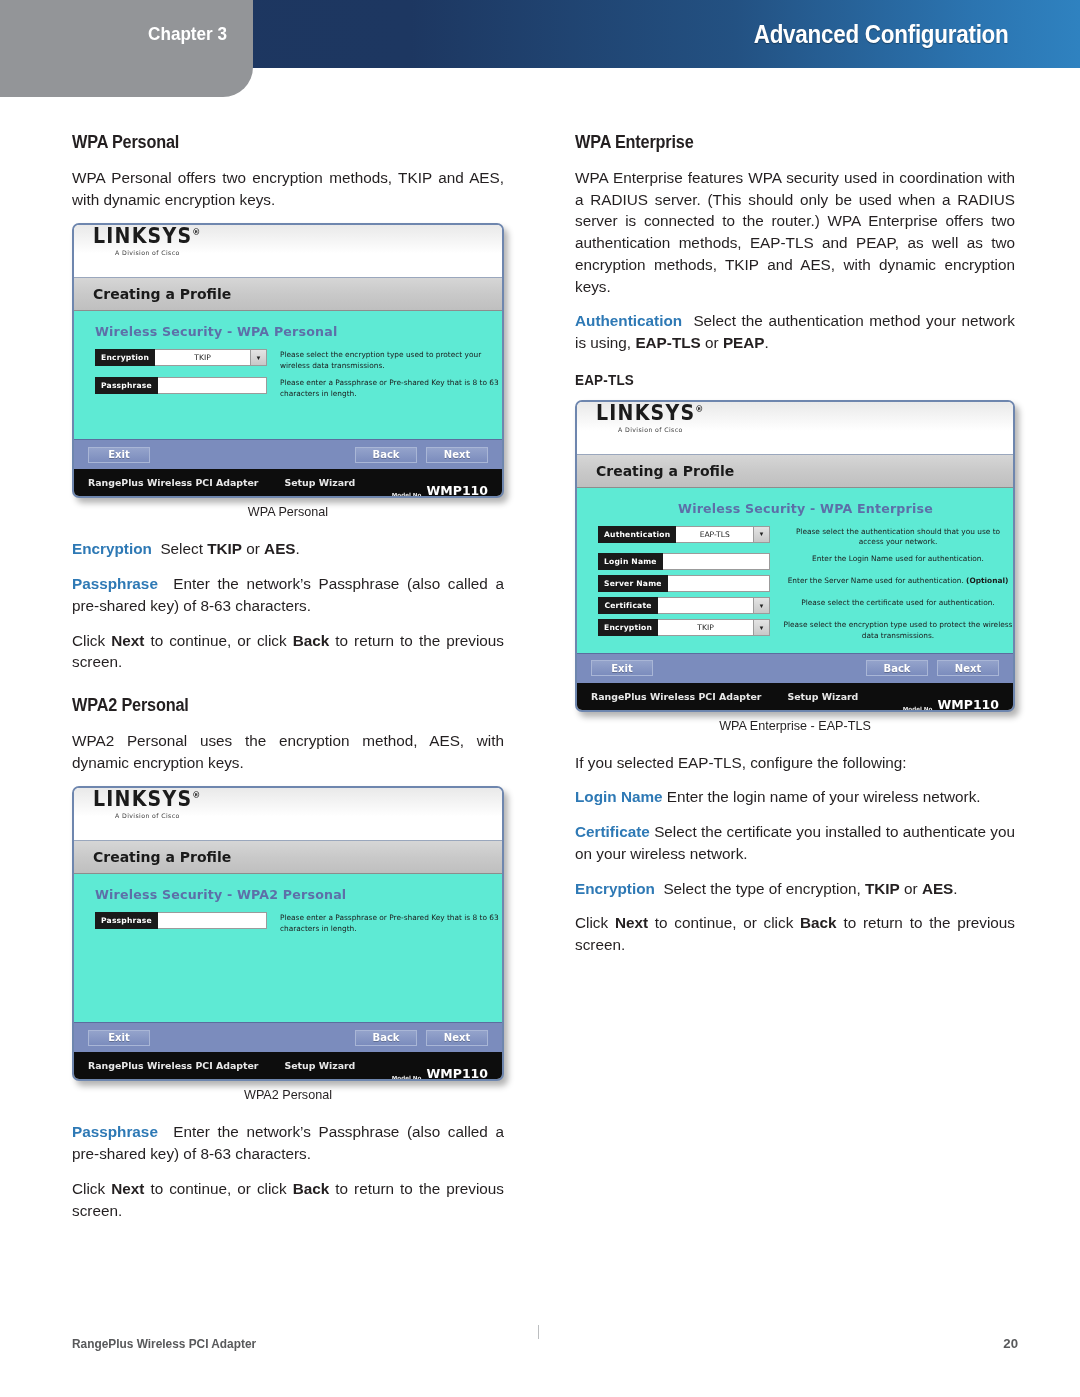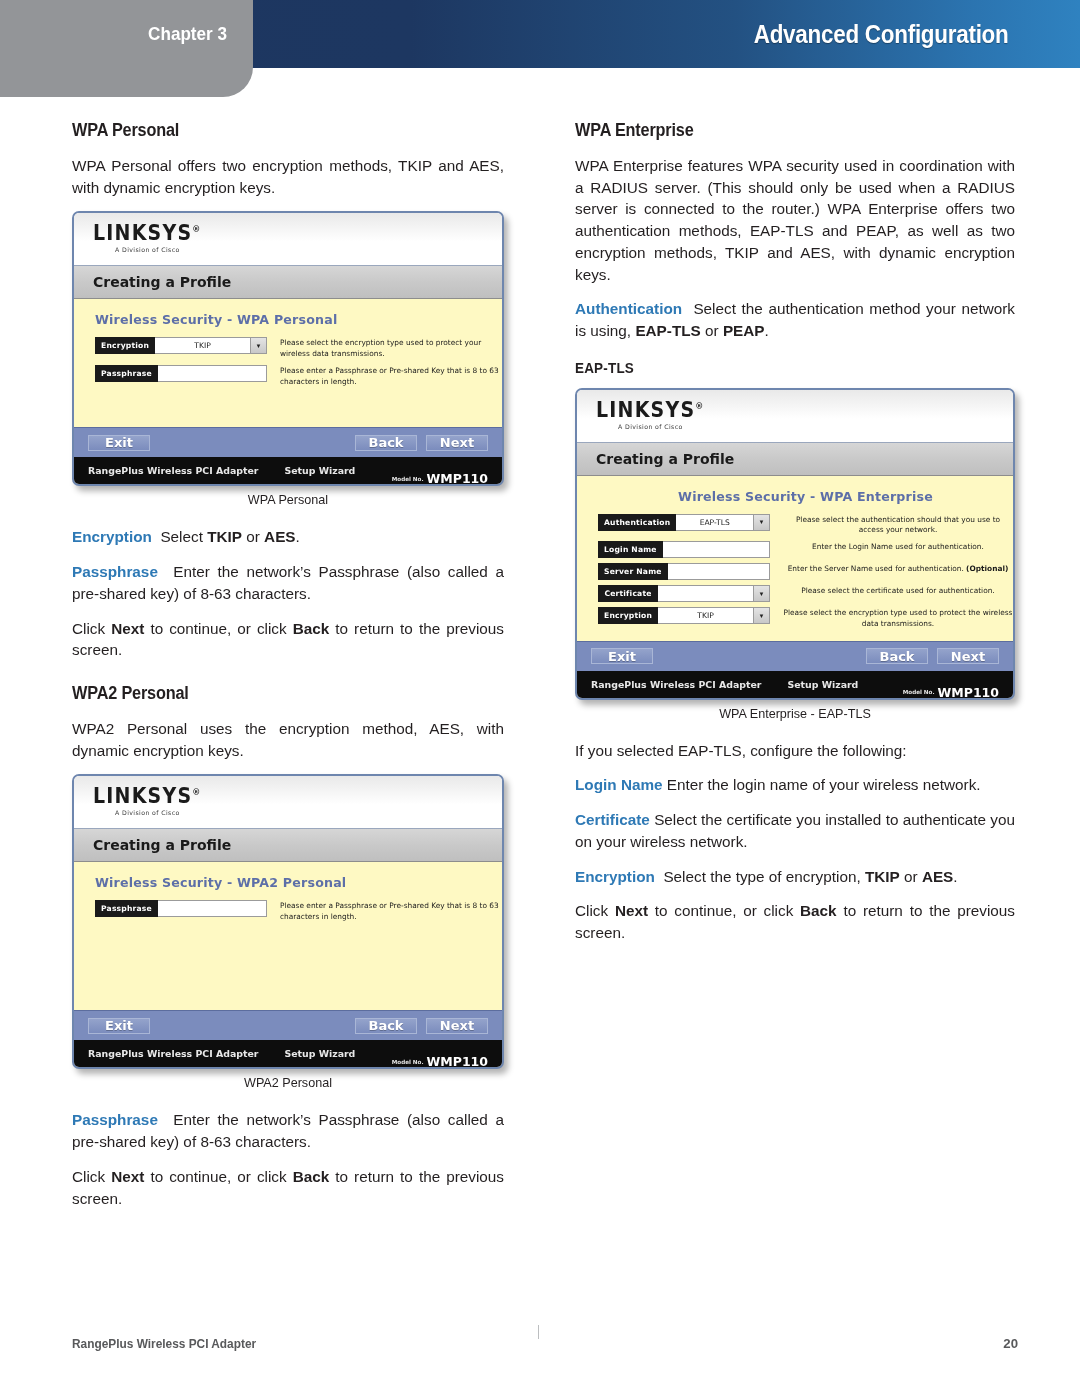--- a/index.html
+++ b/index.html
@@ -39,21 +39,21 @@
   }
   .chapter-tab-label{
     position:absolute; left:0; right:26px; top:0; height:68px;
     display:flex; align-items:center; justify-content:flex-end;
     color:#ffffff; font-size:19px; font-weight:bold;
     transform:scaleX(0.9); transform-origin:right center;
   }
 
   
   .col{
-    position:absolute; top:120px; width:432px;
+    position:absolute; top:132px; width:432px;
   }
   .col-left{ left:72px; }
   .col-right{ left:575px; width:440px; }
 
   h2.sec-head{
     margin:0 0 14px 0;
     font-size:17.5px; font-weight:bold; color:#231f20;
     letter-spacing:-0.2px;
     transform:scaleX(0.93); transform-origin:left center;
   }
@@ -89,21 +89,21 @@
     position:relative;
     background:#ffffff;
     border:2px solid #6e86ae;
     border-radius:7px;
     box-shadow:4px 5px 6px rgba(0,0,0,0.30);
     overflow:hidden;
     filter:blur(0.18px);
   }
   .dlg-logobar{
     background:linear-gradient(to bottom,#e9e9e9 0%, #ffffff 55%, #ffffff 100%);
-    padding:10px 0 8px 19px;
+    padding:1px 0 8px 19px;
     height:52px;
   }
   .linksys{
     font-family:"DejaVu Sans", sans-serif;
     font-weight:bold;
     font-size:19px;
     letter-spacing:1.2px;
     color:#1b1b1b;
     line-height:1;
     transform:scaleY(1.08);
@@ -118,21 +118,21 @@
   }
   .dlg-titlebar{
     background:linear-gradient(to bottom,#d6d6d6 0%, #c9c9c9 50%, #bfbfbf 100%);
     border-top:1px solid #9aa7bd;
     border-bottom:1px solid #8d8d8d;
     padding:8px 15px 8px 19px;
     font-size:14px; font-weight:bold; color:#1a1a1a;
     font-family:"DejaVu Sans", sans-serif;
   }
   .dlg-body{
-    background:#fef9c3;
+    background:#5eead4;
     padding:13px 0 6px 21px;
     position:relative;
   }
   .dlg-sectitle{
     color:#5d6fa8; font-weight:bold; font-size:12.6px;
     font-family:"DejaVu Sans", sans-serif;
     margin-bottom:10px;
     letter-spacing:0.2px;
   }
   .frow{ display:flex; align-items:flex-start; margin-bottom:5px; }
@@ -177,39 +177,39 @@
     background:#7b8cbd;
     border-top:1px solid #5c6d9e;
     padding:6px 14px;
     display:flex; align-items:center;
     height:30px;
   }
   .btn{
     background:linear-gradient(to bottom,#94a3cb,#7b8cbd);
     border:1px solid #a9b6d6;
     color:#ffffff;
-    font-size:13px; font-weight:bold;
+    font-size:10px; font-weight:bold;
     font-family:"DejaVu Sans", sans-serif;
     width:62px; height:16px;
     display:flex; align-items:center; justify-content:center;
     text-shadow:0 1px 0 rgba(0,0,0,0.25);
   }
   .btn-spacer{ flex:1; }
   .btn + .btn{ margin-left:9px; }
   .dlg-footer{
     background:#0d0d0d;
     color:#e8e8e8;
     height:27px;
     display:flex; align-items:center;
     padding:0 14px;
     font-size:9.4px; font-weight:bold;
     font-family:"DejaVu Sans", sans-serif;
   }
   .dlg-footer .f-sep{ width:26px; }
-  .dlg-footer .f-right{ margin-left:auto; display:flex; align-items:center;margin-top:16px; }
+  .dlg-footer .f-right{ margin-left:auto; display:flex; align-items:flex-end;margin-top:16px; }
   .dlg-footer .f-modelLbl{ font-size:5.6px; margin-right:3px; font-weight:bold; }
   .dlg-footer .f-model{ font-size:12.5px; font-weight:bold; color:#ffffff; }
 
   
   .page-footer{
     position:absolute; left:72px; right:62px; bottom:46px;
     display:flex; align-items:center; justify-content:space-between;
     font-size:13.2px; font-weight:bold; color:#58595b;
   }
   .page-footer .pf-left{ transform:scaleX(0.9); transform-origin:left center; }

